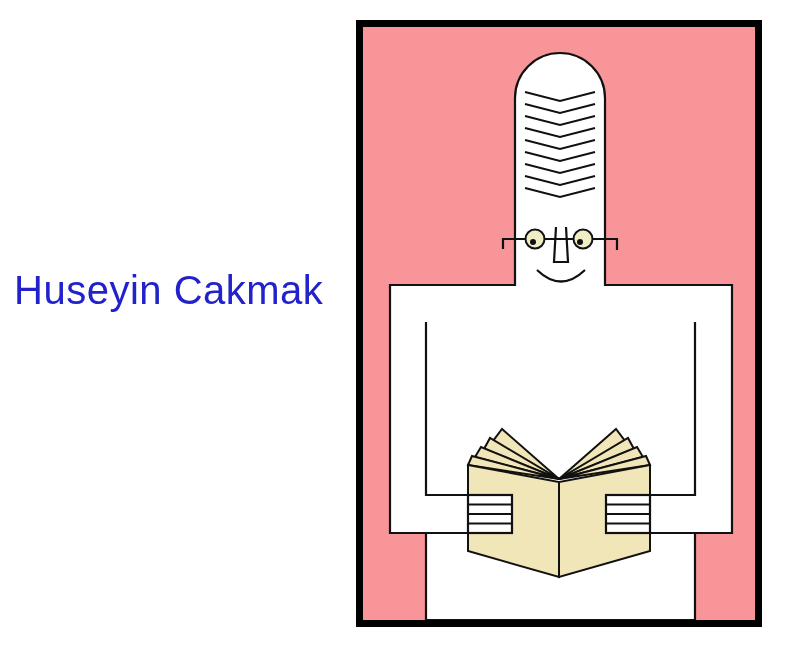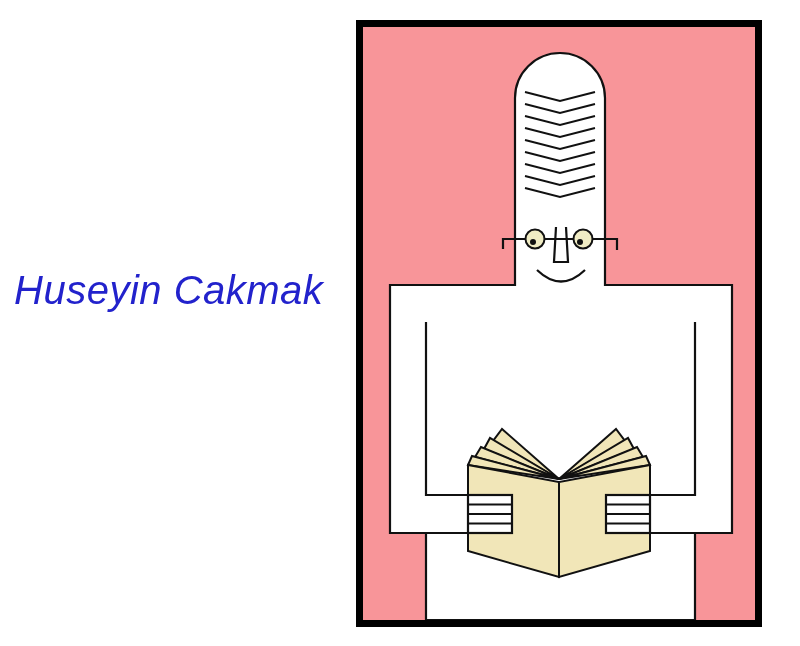--- a/index.html
+++ b/index.html
@@ -2,21 +2,21 @@
 <html style="--page_bg: #ffffff; --ink: #111111; --frame_black: #000000; --pink: #F89599; --figure_white: #ffffff; --book_cream: #F1E6B8; --eye_cream: #F0ECC4; --name_blue: #2222CC;"><head>
 <meta charset="utf-8">
 <style>
   html, body {
     margin: 0; padding: 0;
     width: 800px; height: 646px;
     background: var(--page_bg, #ffffff);
     font-family: "Liberation Sans", sans-serif;
     overflow: hidden;
   }
-  .stage { position: relative; width: 800px; height: 646px; font-style: italic; }
+  .stage { position: relative; width: 800px; height: 646px; }
   .artist-name {
     position: absolute;
     left: 14px; top: 270px;
     font-size: 40px; line-height: 40px;
     letter-spacing: 0.5px;
     color: var(--name_blue, #2222CC);
     white-space: nowrap;
   }
   .illustration { position: absolute; left: 0; top: 0; }
 

